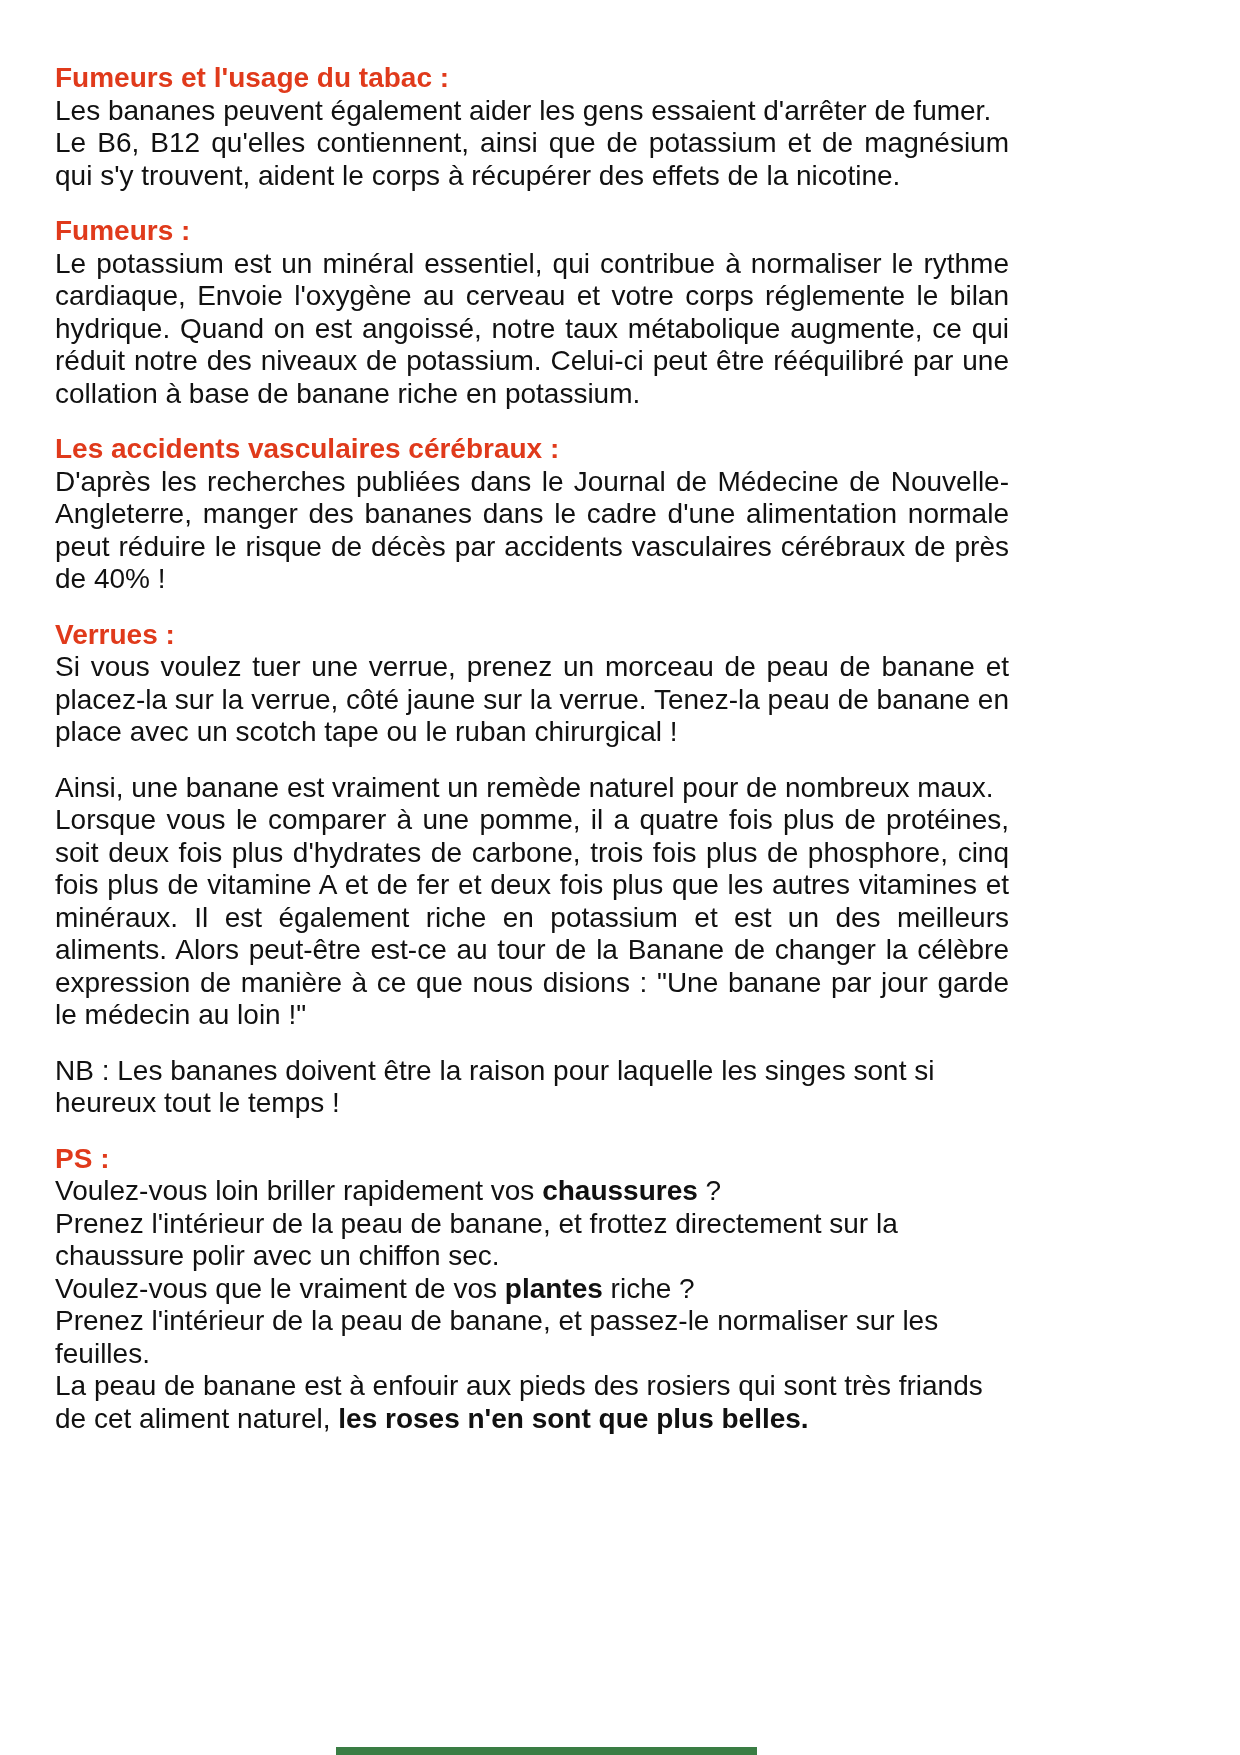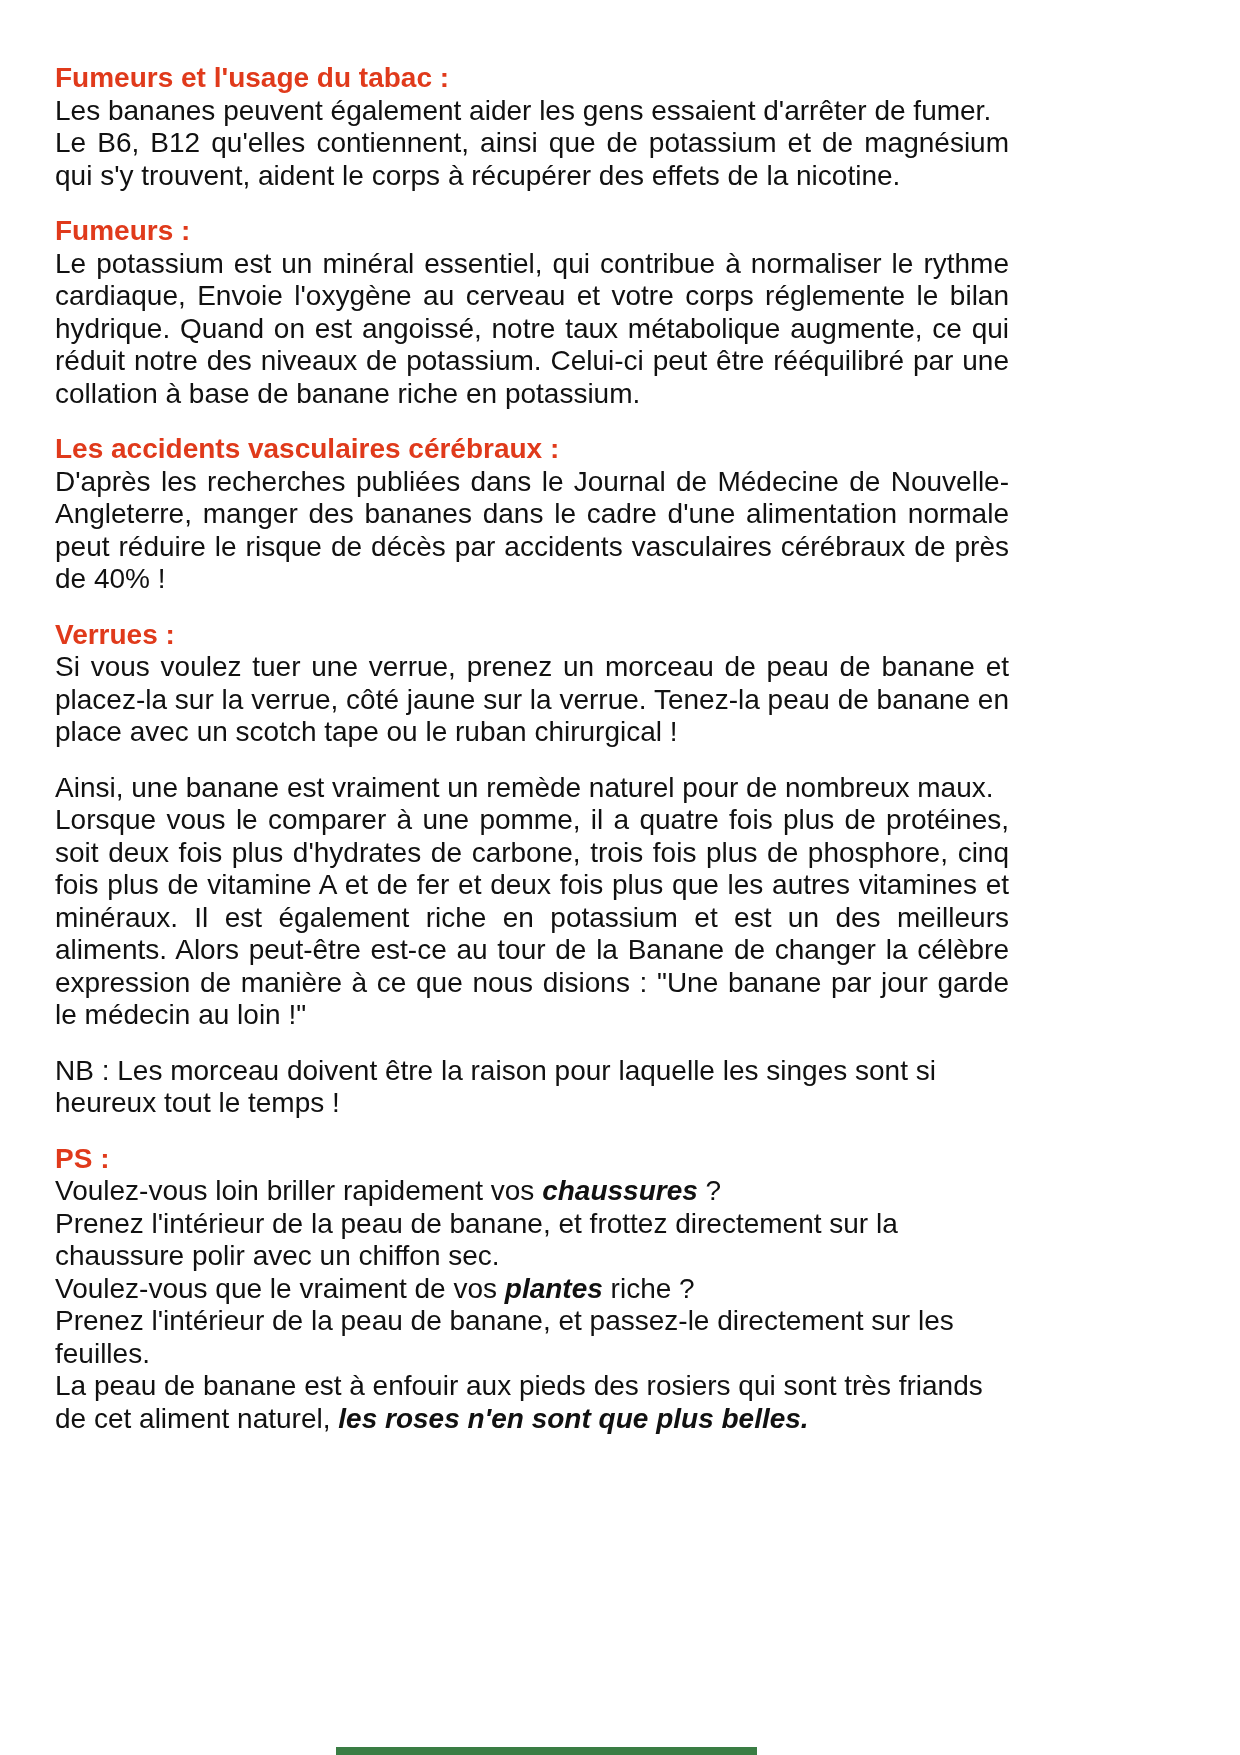--- a/index.html
+++ b/index.html
@@ -33,21 +33,21 @@
     margin: 0;
     padding: 0;
     font-weight: bold;
     color: #e03a1b;
   }
   p.line, p.just {
     margin: 0;
     padding: 0;
   }
   p.just { text-align: justify; }
-  b.inline-bold { font-weight: bold; font-style: italic; }
+  b.inline-bold { font-weight: bold; }
   .bottom-bar {
     position: absolute;
     left: 336px;
     bottom: 0;
     width: 421px;
     height: 8px;
     background: #3a7d44;
   }
 </style>
 </head>
@@ -75,28 +75,28 @@
     <h2 class="heading">Verrues :</h2>
     <p class="just">Si vous voulez tuer une verrue, prenez un morceau de peau de banane et placez-la sur la verrue, côté jaune sur la verrue. Tenez-la peau de banane en place avec un scotch tape ou le ruban chirurgical !</p>
   </section>
 
   <section class="block">
     <p class="line">Ainsi, une banane est vraiment un remède naturel pour de nombreux maux.</p>
     <p class="just">Lorsque vous le comparer à une pomme, il a quatre fois plus de protéines, soit deux fois plus d'hydrates de carbone, trois fois plus de phosphore, cinq fois plus de vitamine A et de fer et deux fois plus que les autres vitamines et minéraux. Il est également riche en potassium et est un des meilleurs aliments. Alors peut-être est-ce au tour de la Banane de changer la célèbre expression de manière à ce que nous disions : "Une banane par jour garde le médecin au loin !"</p>
   </section>
 
   <section class="block">
-    <p class="line">NB : Les morceau doivent être la raison pour laquelle les singes sont si heureux tout le temps !</p>
+    <p class="line">NB : Les bananes doivent être la raison pour laquelle les singes sont si heureux tout le temps !</p>
   </section>
 
   <section class="block">
     <h2 class="heading">PS :</h2>
     <p class="line"><span>Voulez-vous loin briller rapidement vos </span><b class="inline-bold">chaussures</b><span> ?</span></p>
     <p class="line">Prenez l'intérieur de la peau de banane, et frottez directement sur la chaussure polir avec un chiffon sec.</p>
     <p class="line"><span>Voulez-vous que le vraiment de vos </span><b class="inline-bold">plantes</b><span> riche ?</span></p>
-    <p class="line">Prenez l'intérieur de la peau de banane, et passez-le directement sur les feuilles.</p>
+    <p class="line">Prenez l'intérieur de la peau de banane, et passez-le normaliser sur les feuilles.</p>
     <p class="line"><span>La peau de banane est à enfouir aux pieds des rosiers qui sont très friands de cet aliment naturel, </span><b class="inline-bold">les roses n'en sont que plus belles.</b></p>
   </section>
 
 
 </div>
 
 <div class="bottom-bar"></div>
 
 </body></html>

